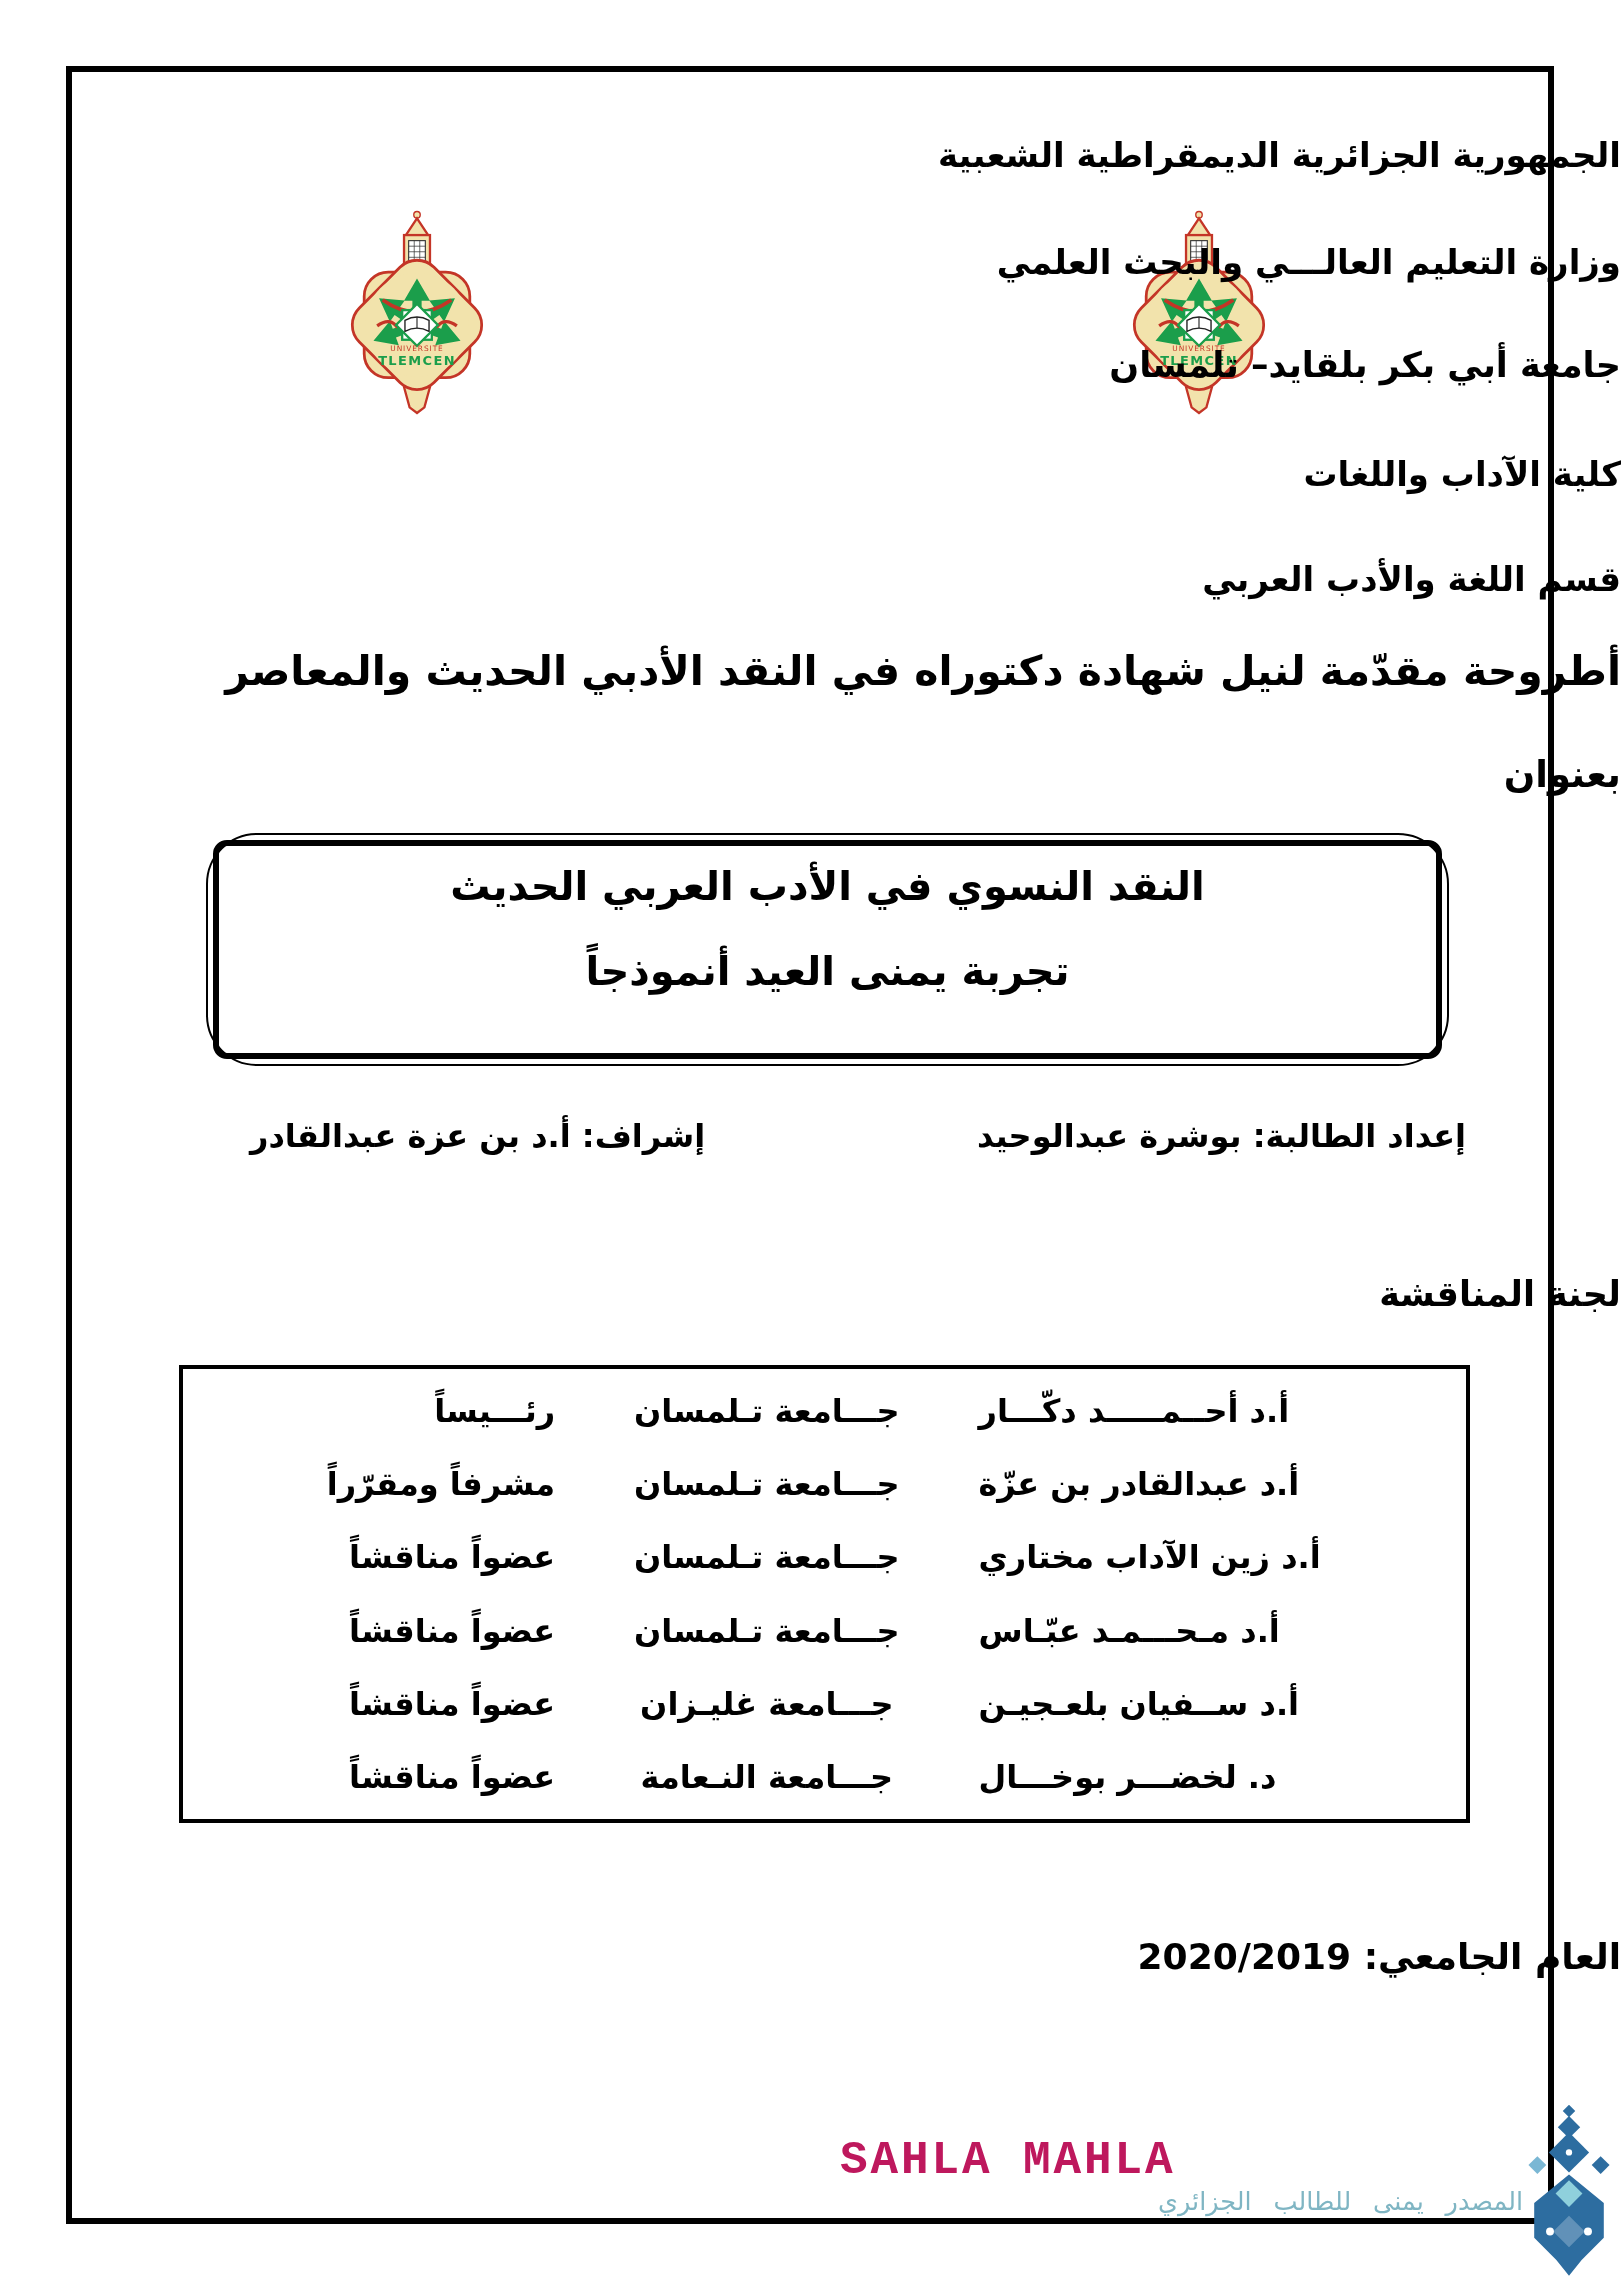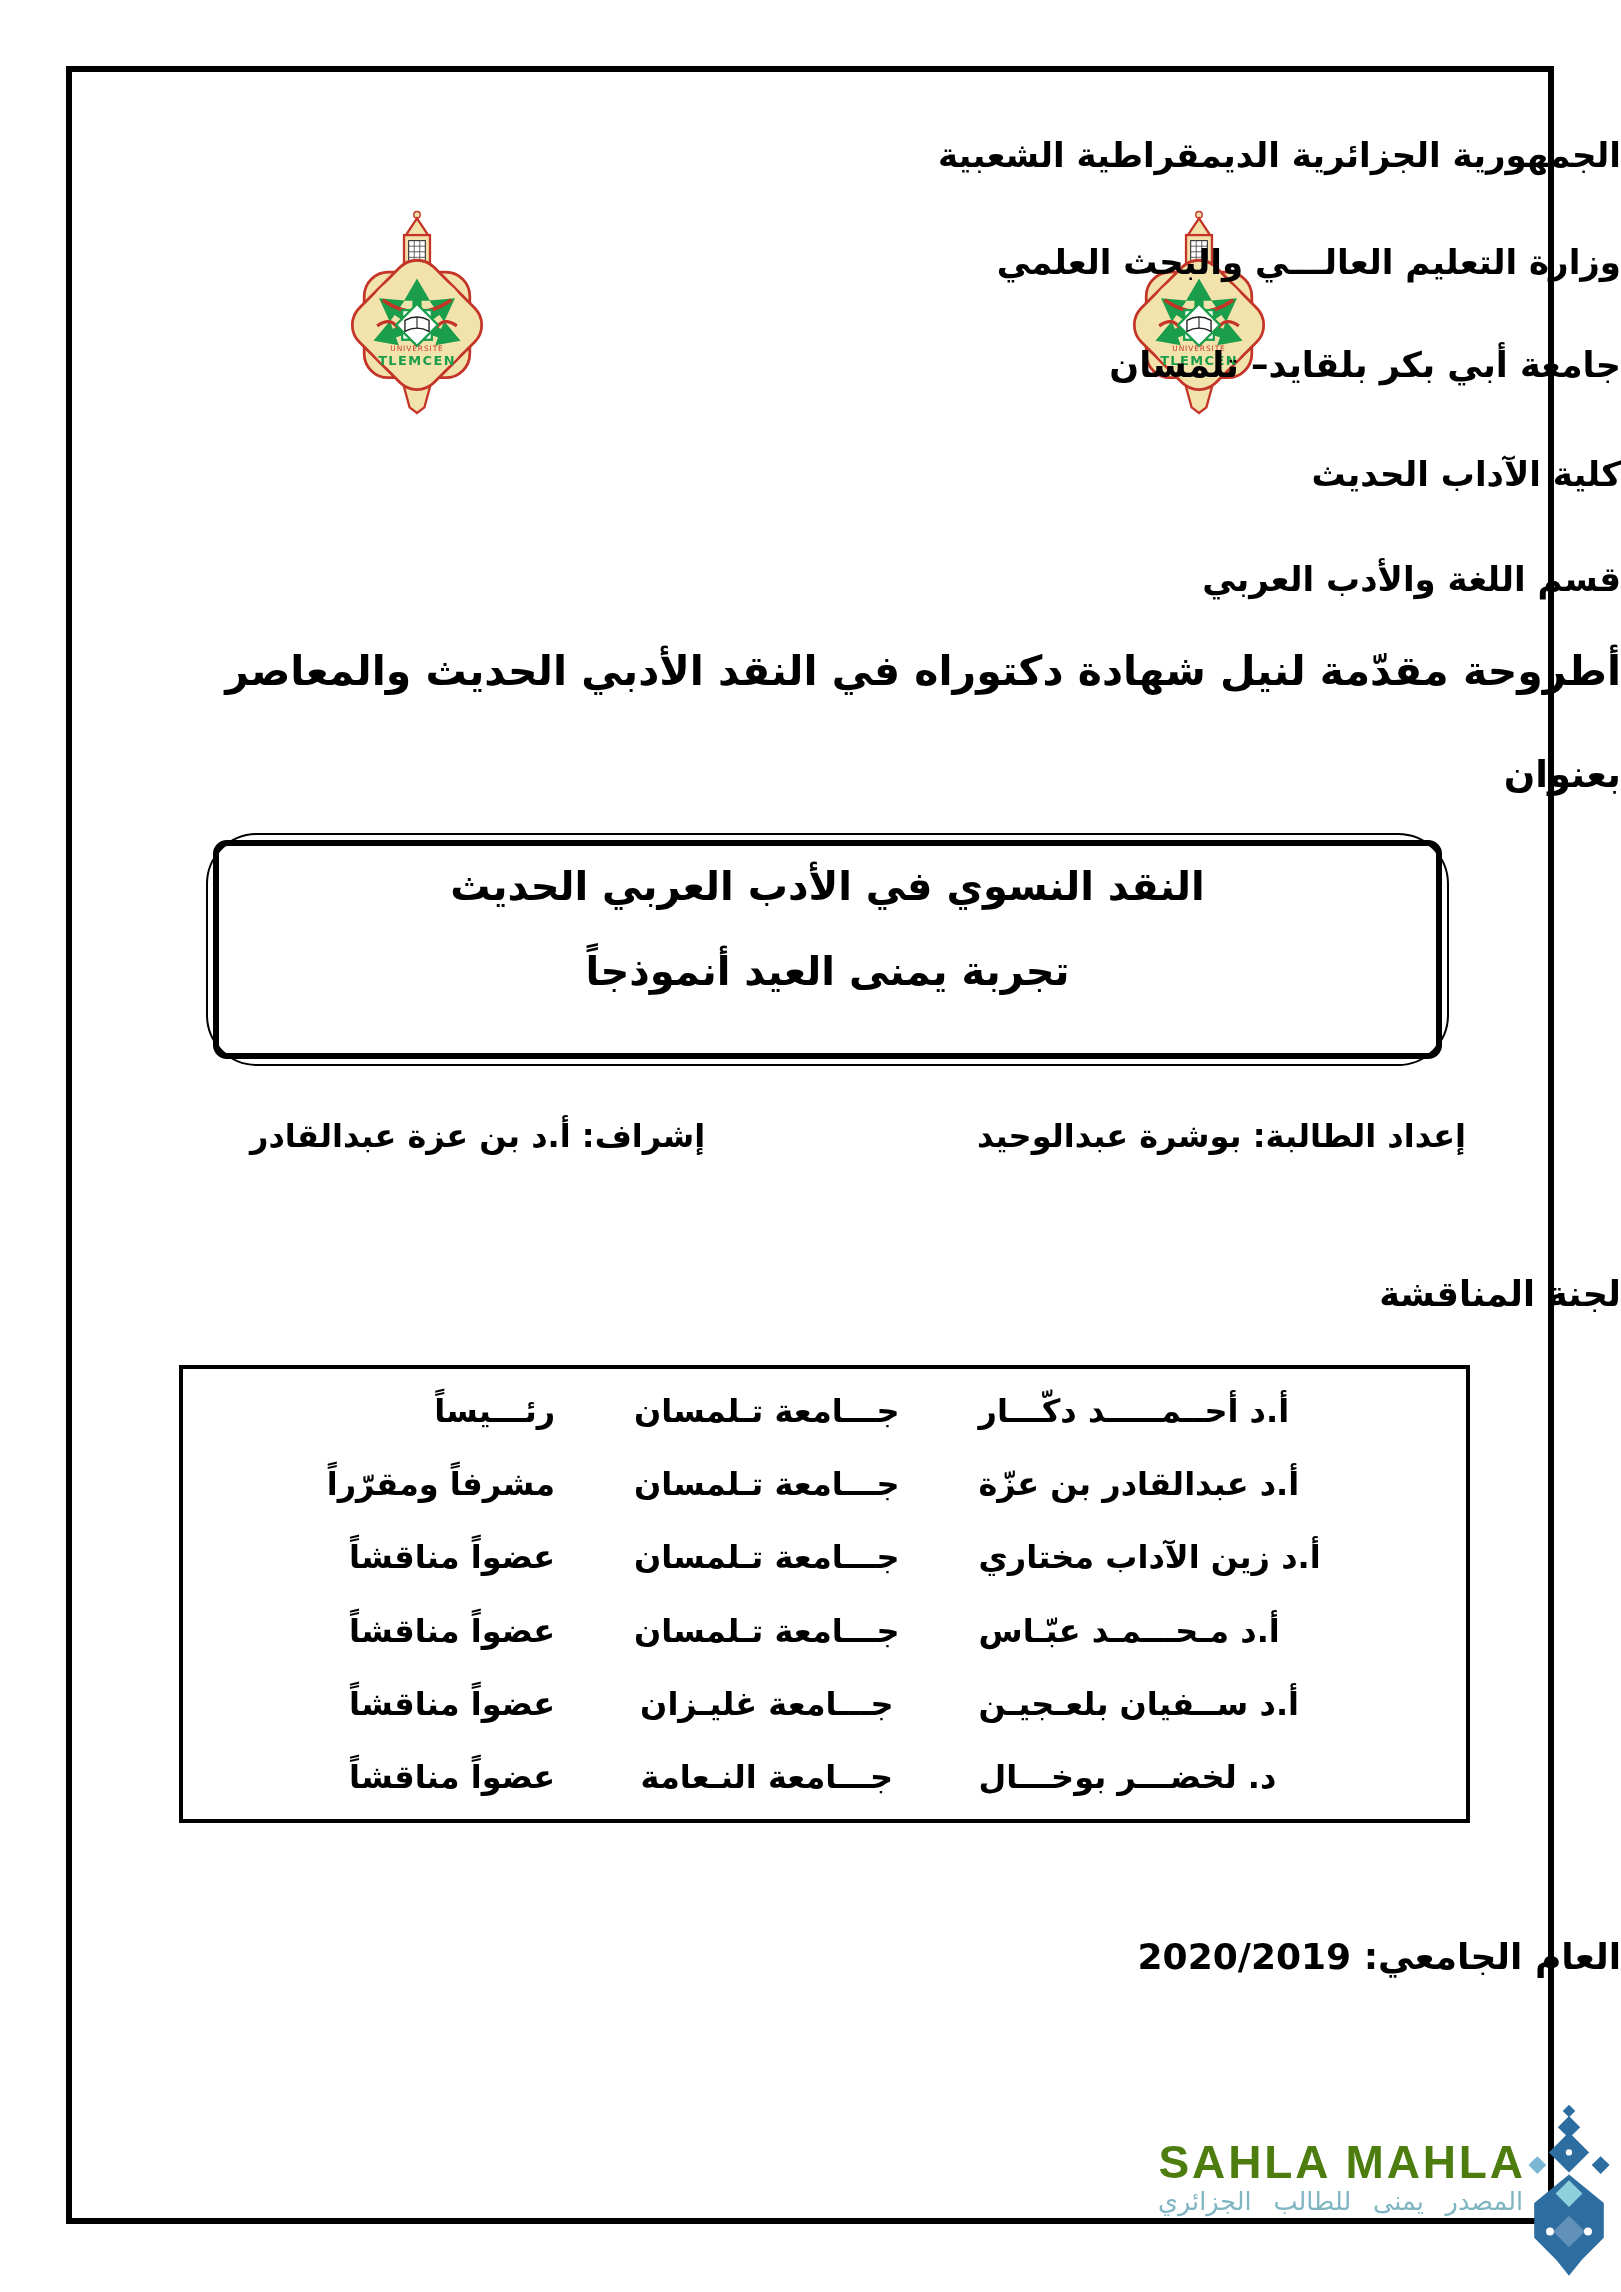--- a/index.html
+++ b/index.html
@@ -42,23 +42,23 @@
     border:4.9px solid #000;box-sizing:border-box;
     display:flex;flex-direction:column;justify-content:space-around;
     padding:5.9px 0;
   }
   .c-row{display:flex;direction:rtl;align-items:center;font-weight:bold;font-size:32px;}
   .c-name{width:38%;text-align:left;padding-right:1px;box-sizing:border-box;}
   .c-univ{width:33%;text-align:center;}
   .c-role{width:29%;text-align:right;}
   .academic-year{top:1936px;font-size:36px;}
   .watermark-brand{
-    position:absolute;top:2135px;right:95px;width:686px;text-align:right;
-    font-family:Liberation Sans, sans-serif;font-weight:bold;font-size:46px;
-    color:#4d7c0f;letter-spacing:2.9px;
+    position:absolute;top:2135px;right:95px;width:686px;text-align:left;
+    font-family:Liberation Mono, monospace;font-weight:bold;font-size:46px;
+    color:#be185d;letter-spacing:2.9px;
   }
   .watermark-tagline{
     position:absolute;top:2186px;right:98px;width:686px;text-align:right;
     font-size:25.5px;color:#7fb5c3;font-weight:normal;word-spacing:13.7px;letter-spacing:1px;
   }
   .watermark-icon{position:absolute;left:1521px;top:2105px;width:96px;height:174px;z-index:5;}
 </style>
 </head>
 <body>
 
@@ -106,21 +106,21 @@
 
 <svg class="logo logo-left" viewBox="0 0 190 225">
     <use href="#uni-logo"></use>
   </svg>
 <svg class="logo logo-right" viewBox="0 0 190 225">
     <use href="#uni-logo"></use>
   </svg>
 
 <div class="center-line ar h-ministry">وزارة التعليم العالـــي والبحث العلمي</div>
 <div class="center-line ar h-university">جامعة أبي بكر بلقايد– تلمسان</div>
-<div class="center-line ar h-faculty">كلية الآداب الحديث</div>
+<div class="center-line ar h-faculty">كلية الآداب واللغات</div>
 <div class="center-line ar h-department">قسم اللغة والأدب العربي</div>
 
 <div class="center-line ar h-thesis">أطروحة مقدّمة لنيل شهادة دكتوراه في النقد الأدبي الحديث والمعاصر</div>
 <div class="center-line ar h-entitled">بعنوان</div>
 
 <div class="title-box">
   <div class="title-box-inner">
     <div class="title-line1 ar">النقد النسوي في الأدب العربي الحديث</div>
     <div class="title-line2 ar">تجربة يمنى العيد أنموذجاً</div>
   </div>

